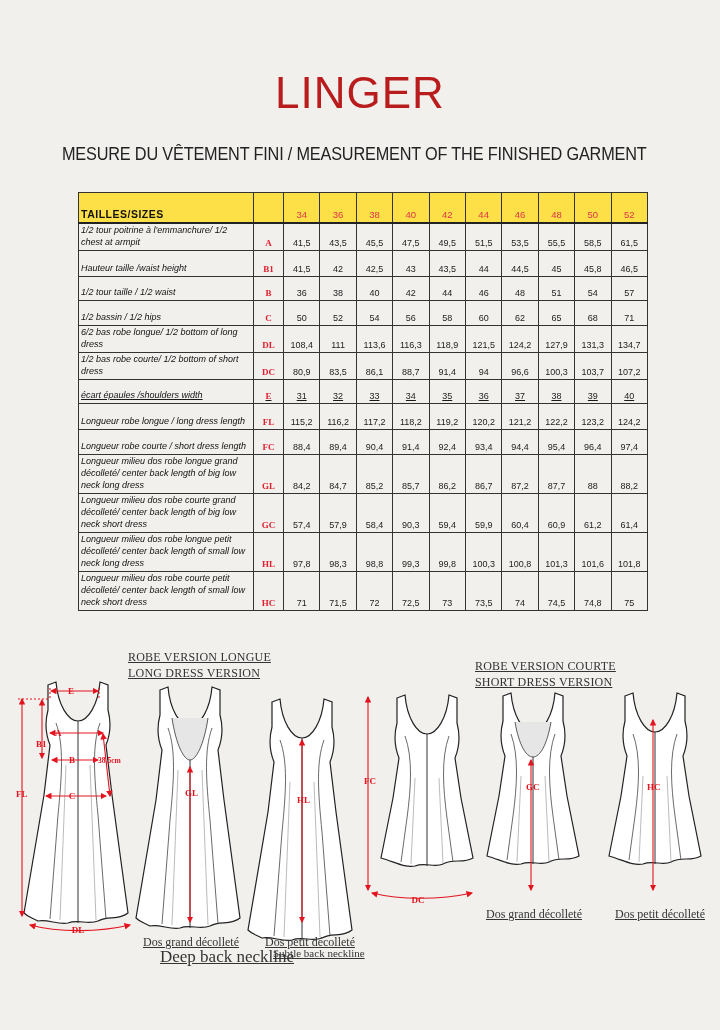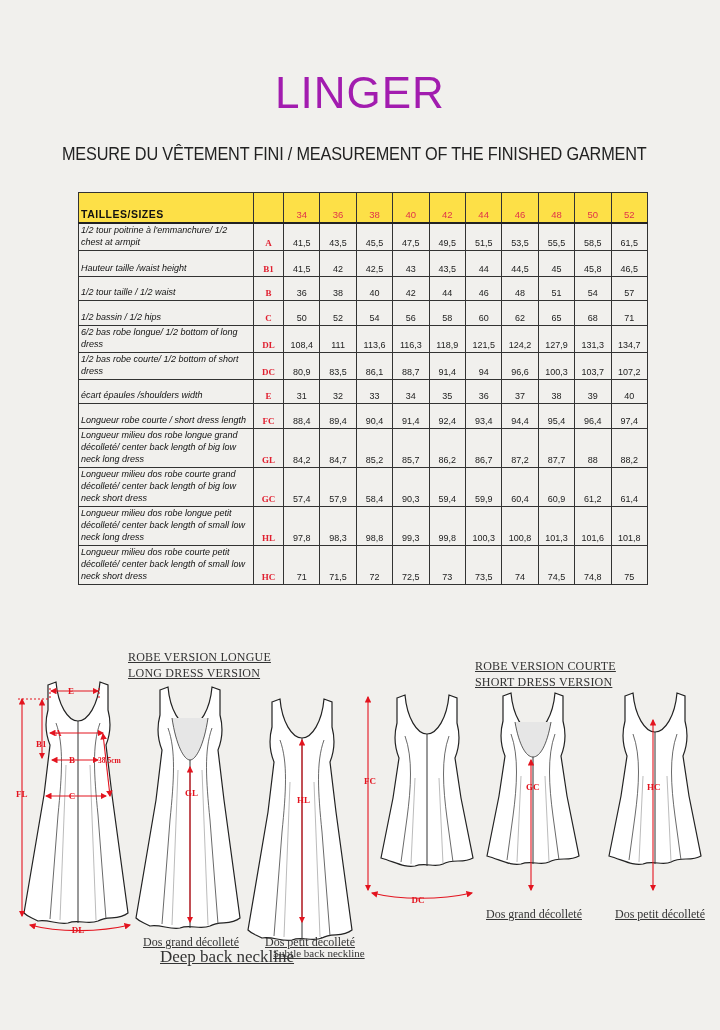--- a/index.html
+++ b/index.html
@@ -3,21 +3,21 @@
 <meta charset="utf-8">
 <style>
   html, body { margin:0; padding:0; }
   body {
     width:720px; height:1030px; background:#f1f0ed; position:relative; overflow:hidden;
     font-family: "Liberation Sans", sans-serif; color:#1a1a1a;
   }
   .brand {
     position:absolute; left:0; top:68px; width:720px; text-align:center;
     font-family: "Liberation Sans", sans-serif; font-weight:300; font-size:44px;
-    letter-spacing:1px; color:#a21caf;
+    letter-spacing:1px; color:#b91c1c;
   }
   .subtitle {
     position:absolute; left:62px; top:144px; font-size:17.5px; letter-spacing:-0.2px;
     color:#222; font-family:"Liberation Sans", sans-serif; transform:scaleX(0.93); transform-origin:left;
   }
   table.sizes {
     position:absolute; left:78px; top:192px; border-collapse:collapse;
     table-layout:fixed; width:569px;
     font-family:"Liberation Sans", sans-serif;
   }
@@ -160,33 +160,47 @@
         <td class="val">83,5</td>
         <td class="val">86,1</td>
         <td class="val">88,7</td>
         <td class="val">91,4</td>
         <td class="val">94</td>
         <td class="val">96,6</td>
         <td class="val">100,3</td>
         <td class="val">103,7</td>
         <td class="val">107,2</td>
       </tr>
-      <tr style="height: 24px;">
+      <tr style="height: 24px; text-decoration: underline;">
         <td class="rowlbl">écart épaules /shoulders width</td>
         <td class="code">E</td>
         <td class="val">31</td>
         <td class="val">32</td>
         <td class="val">33</td>
         <td class="val">34</td>
         <td class="val">35</td>
         <td class="val">36</td>
         <td class="val">37</td>
         <td class="val">38</td>
         <td class="val">39</td>
         <td class="val">40</td>
+      </tr>
+      <tr style="height: 26px;">
+        <td class="rowlbl">Longueur robe longue / long dress length</td>
+        <td class="code">FL</td>
+        <td class="val">115,2</td>
+        <td class="val">116,2</td>
+        <td class="val">117,2</td>
+        <td class="val">118,2</td>
+        <td class="val">119,2</td>
+        <td class="val">120,2</td>
+        <td class="val">121,2</td>
+        <td class="val">122,2</td>
+        <td class="val">123,2</td>
+        <td class="val">124,2</td>
       </tr>
       <tr style="height: 25px;">
         <td class="rowlbl">Longueur robe courte / short dress length</td>
         <td class="code">FC</td>
         <td class="val">88,4</td>
         <td class="val">89,4</td>
         <td class="val">90,4</td>
         <td class="val">91,4</td>
         <td class="val">92,4</td>
         <td class="val">93,4</td>

